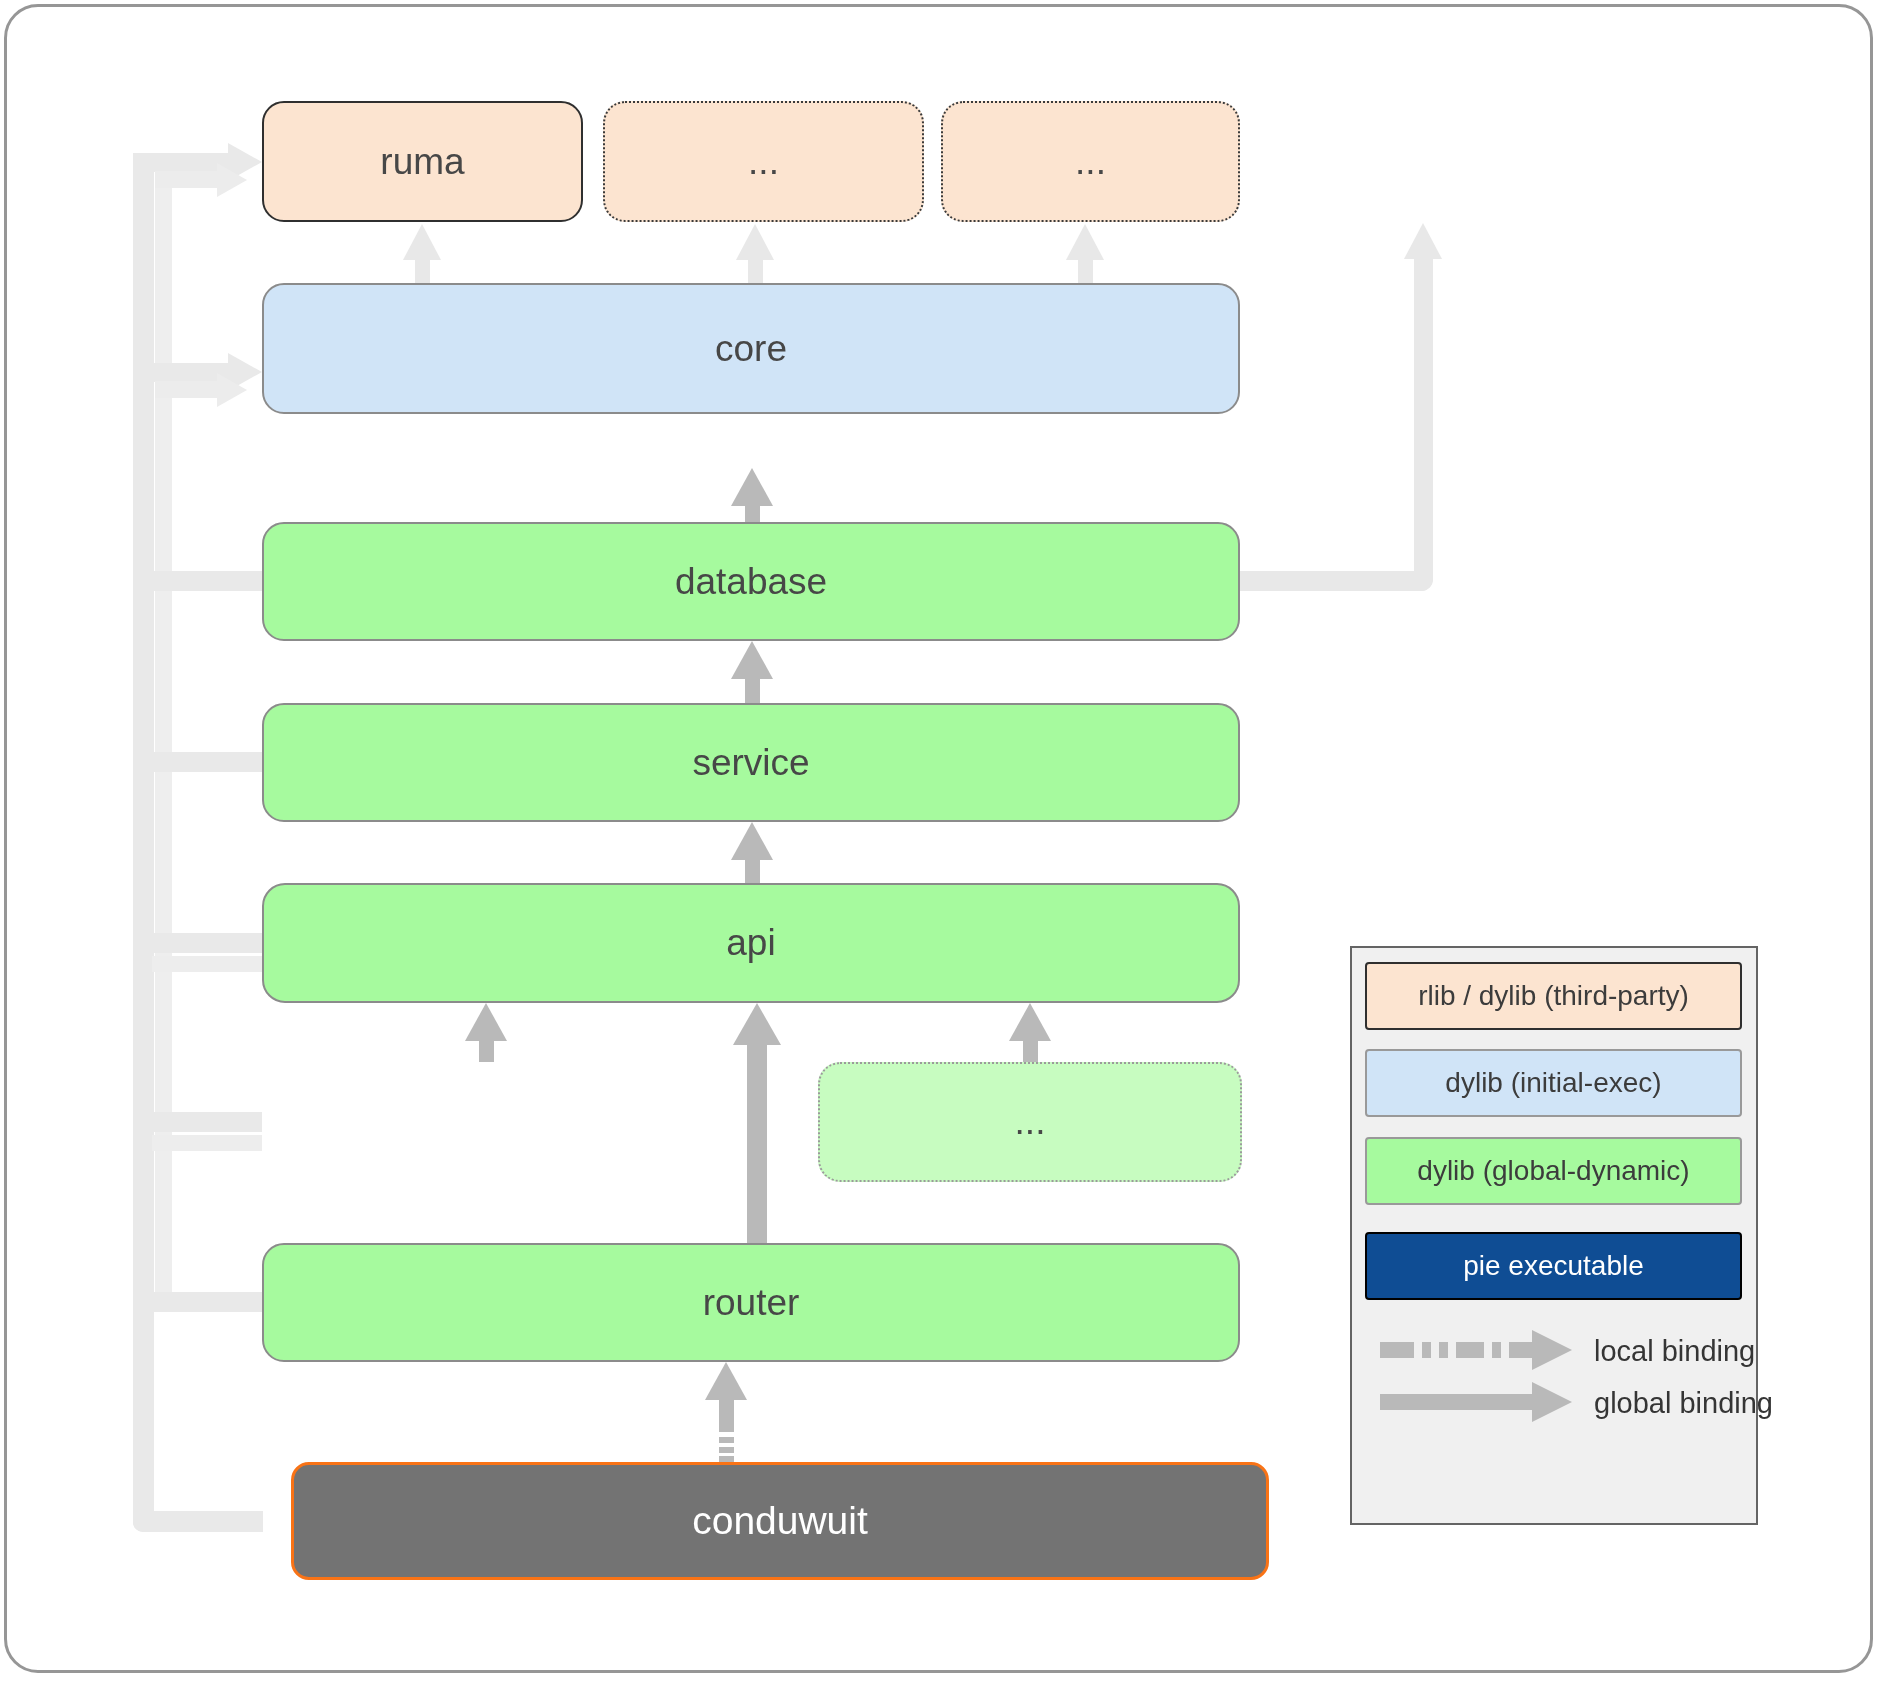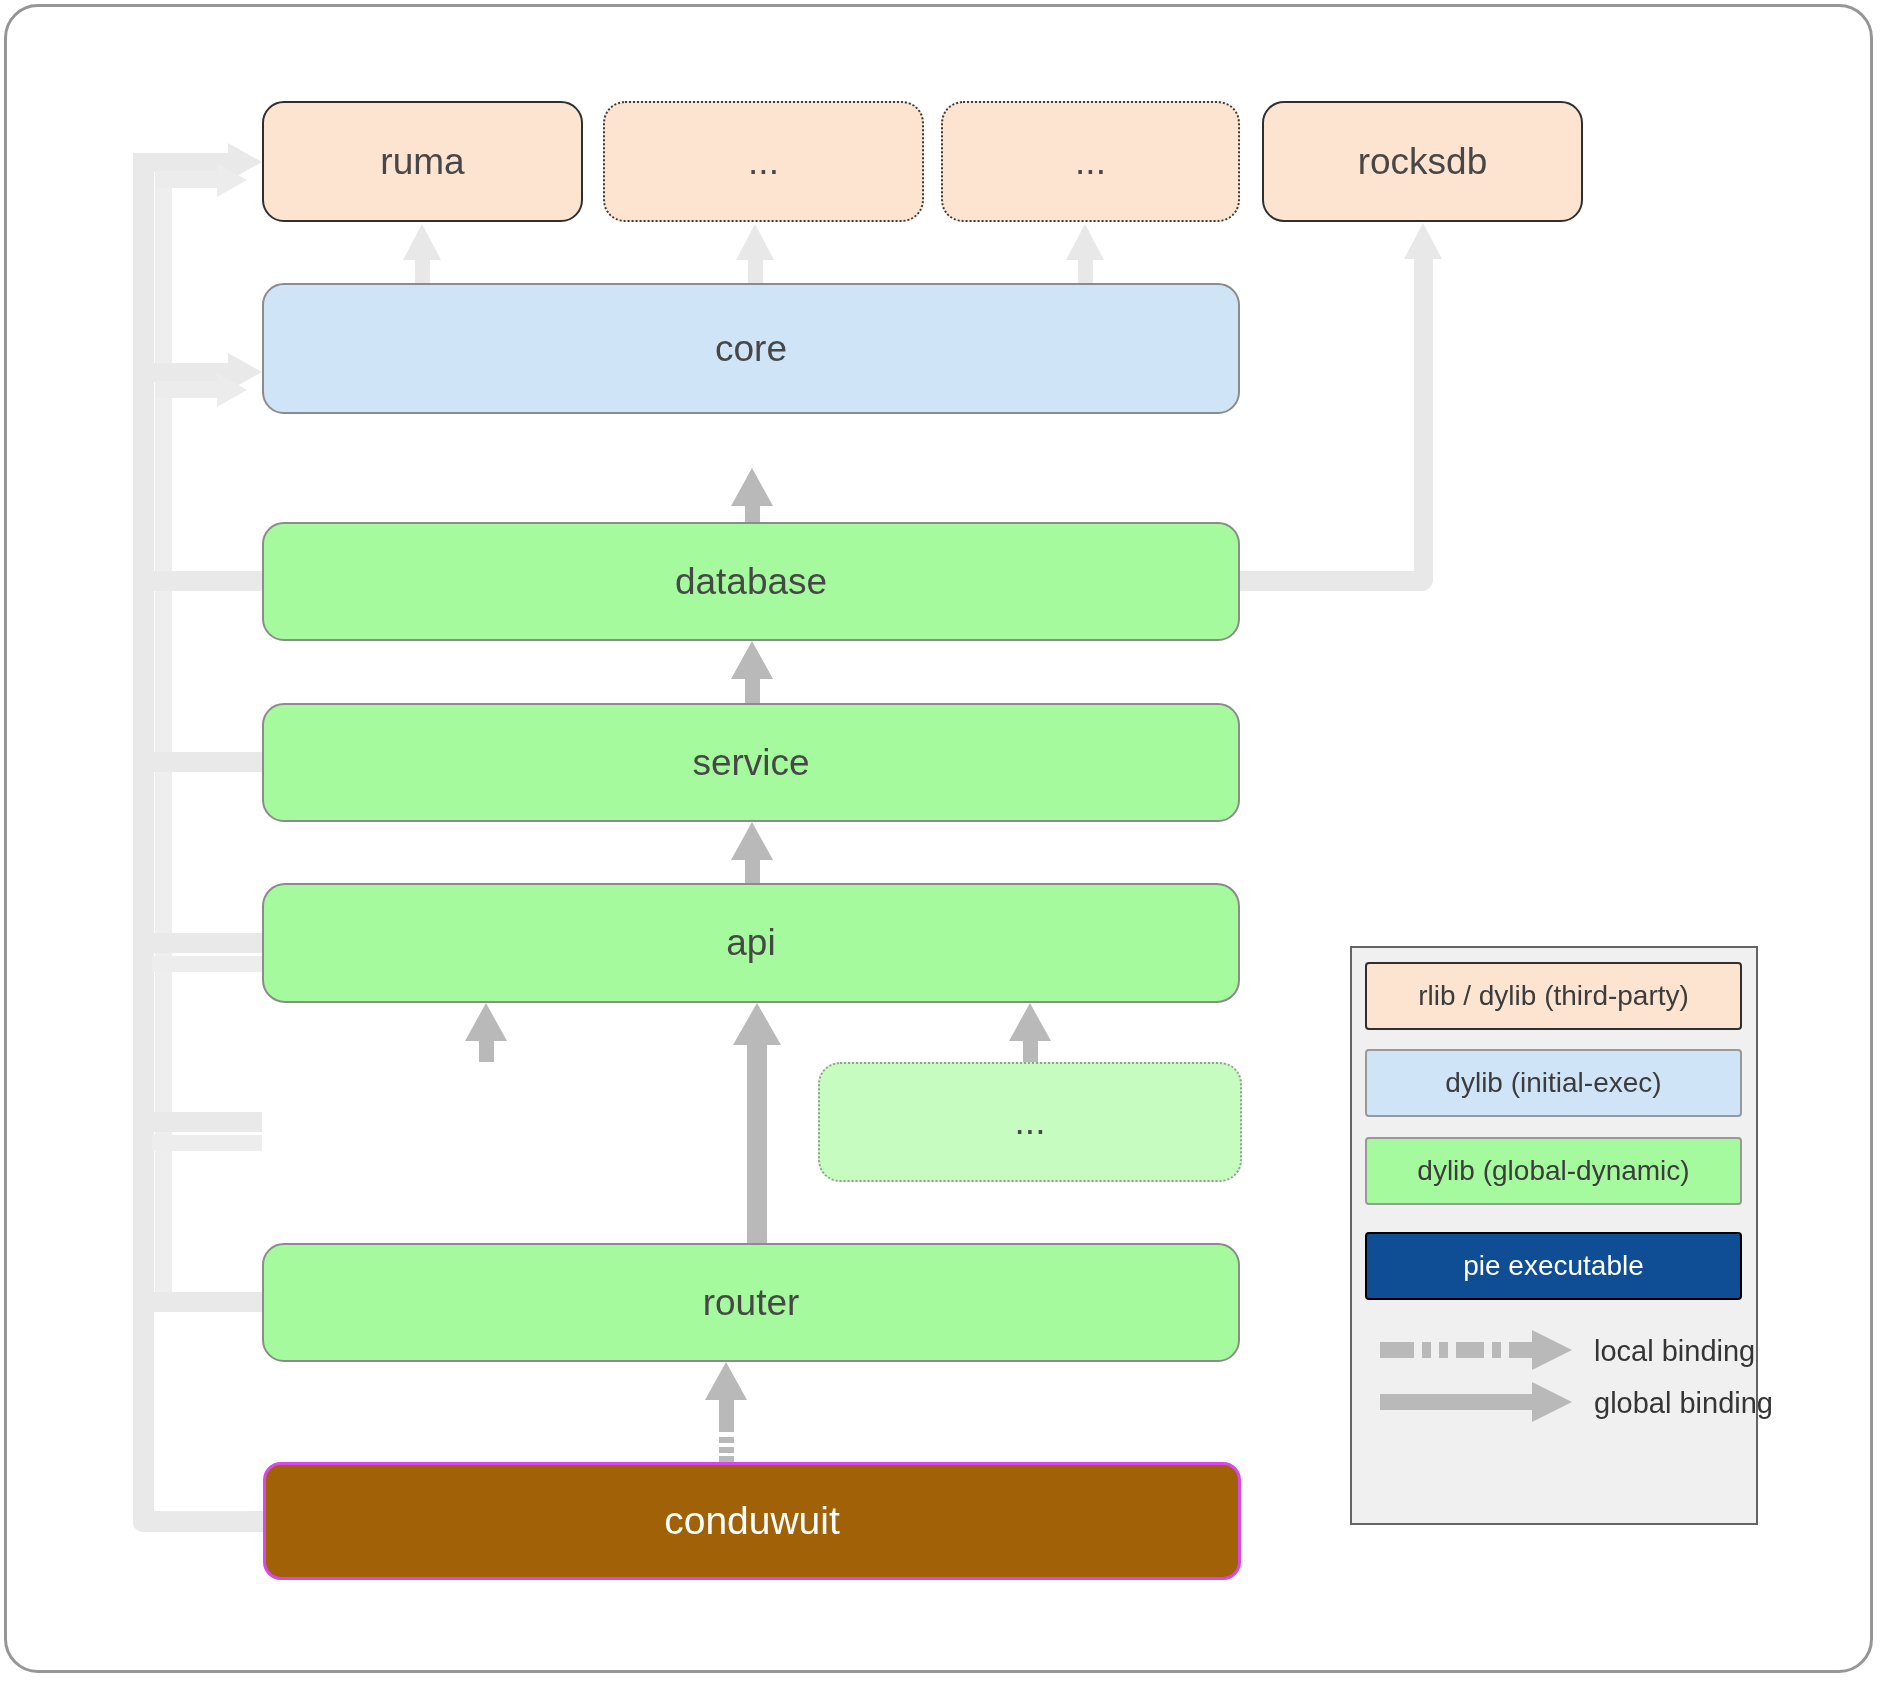--- a/index.html
+++ b/index.html
@@ -14,21 +14,21 @@
   
   .node{
     position:absolute;box-sizing:border-box;display:flex;align-items:center;justify-content:center;
     font-size:37px;color:#474747;border-radius:22px;
   }
   .peach{background:#fce4d0;border:2.5px solid #2f2f2f;}
   .peach-dotted{background:#fce4d0;border:2.5px dotted #3a3a3a;}
   .blue{background:#d0e4f7;border:2.5px solid #8b8b8b;}
   .green{background:#a6fa9e;border:2.5px solid #8b8b8b;}
   .green-dotted{background:#c7fcc0;border:2.5px dotted #9b9b9b;}
-  .navy{background:#a16207;border:3px solid #d946ef;color:#ffffff;}
+  .navy{background:#737373;border:3px solid #f97316;color:#ffffff;margin-left:28px;}
   .navy span{color:#ffffff;}
   .big-label{font-size:39px;}
   
   .rect{position:absolute;}
   .tri{position:absolute;width:0;height:0;}
   
   .c-dark{background:#b9b9b9;}
   .c-light{background:#e8e8e8;}
   .c-bus{background:#e9e9e9;}
   .c-bus2{background:#ededed;}
@@ -113,23 +113,20 @@
 
   <div class="node peach" style="left:262px;top:101px;width:321px;height:121px;">
     <span>ruma</span>
   </div>
   <div class="node peach-dotted" style="left:603px;top:101px;width:321px;height:121px;">
     <span>...</span>
   </div>
   <div class="node peach-dotted" style="left:941px;top:101px;width:299px;height:121px;">
     <span>...</span>
   </div>
-  <div class="node peach" style="left:1262px;top:101px;width:321px;height:121px;">
-    <span>rocksdb</span>
-  </div>
 
   <div class="node blue" style="left:262px;top:283px;width:978px;height:131px;">
     <span>core</span>
   </div>
 
   <div class="node green" style="left:262px;top:522px;width:978px;height:119px;">
     <span>database</span>
   </div>
   <div class="node green" style="left:262px;top:703px;width:978px;height:119px;">
     <span>service</span>

